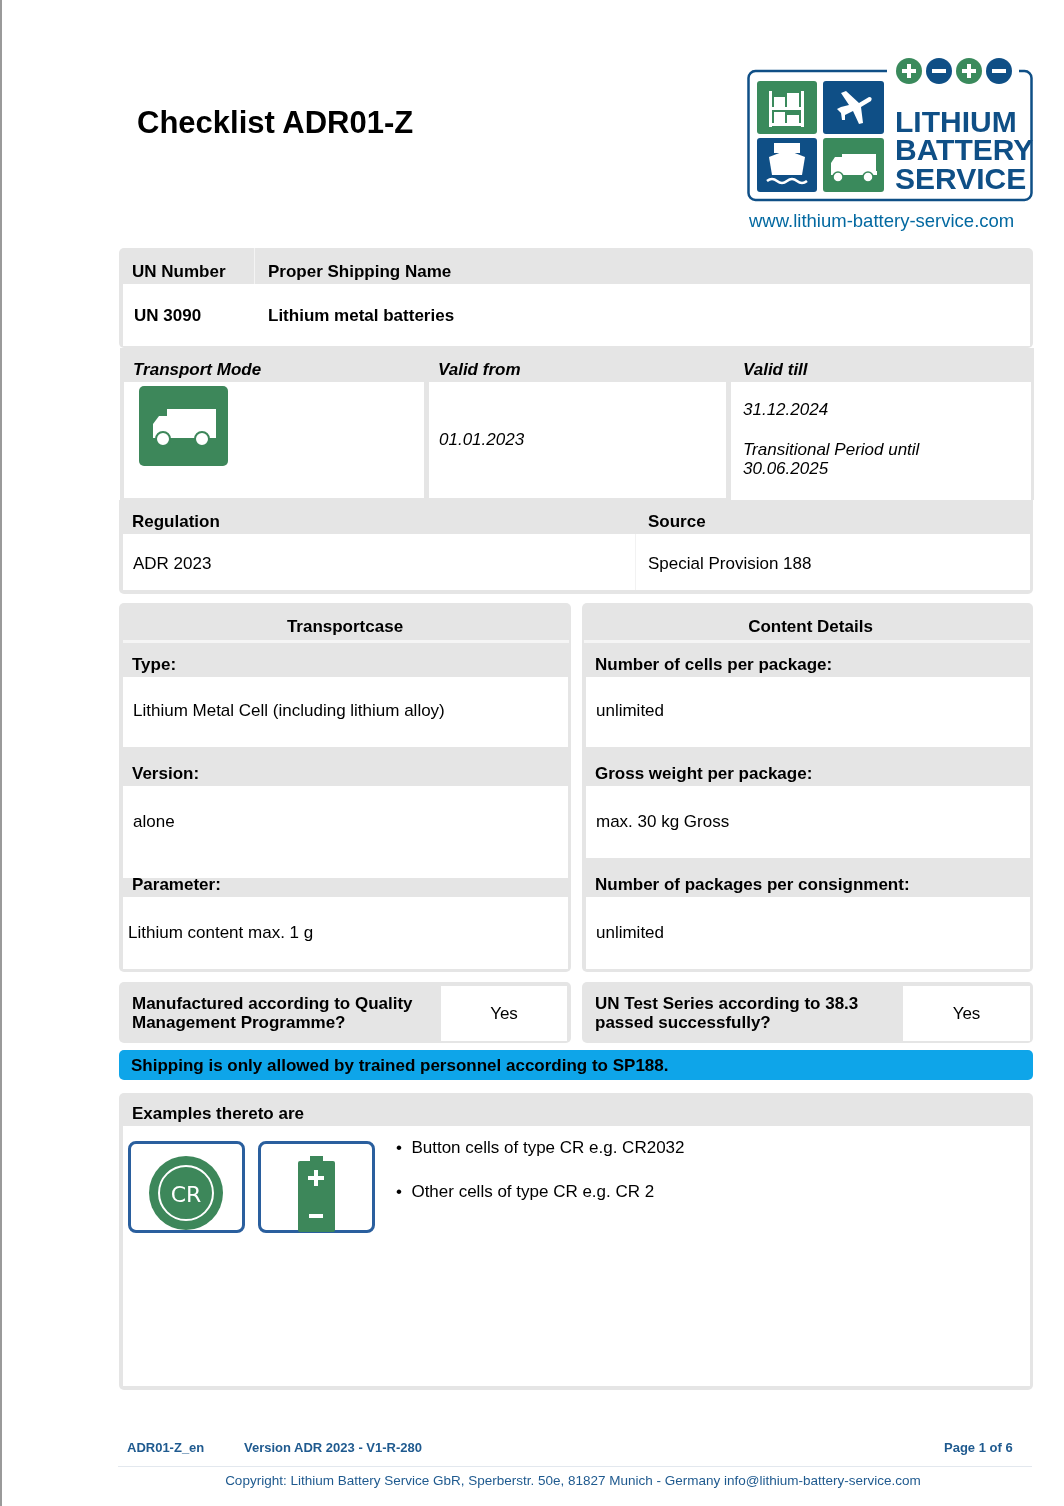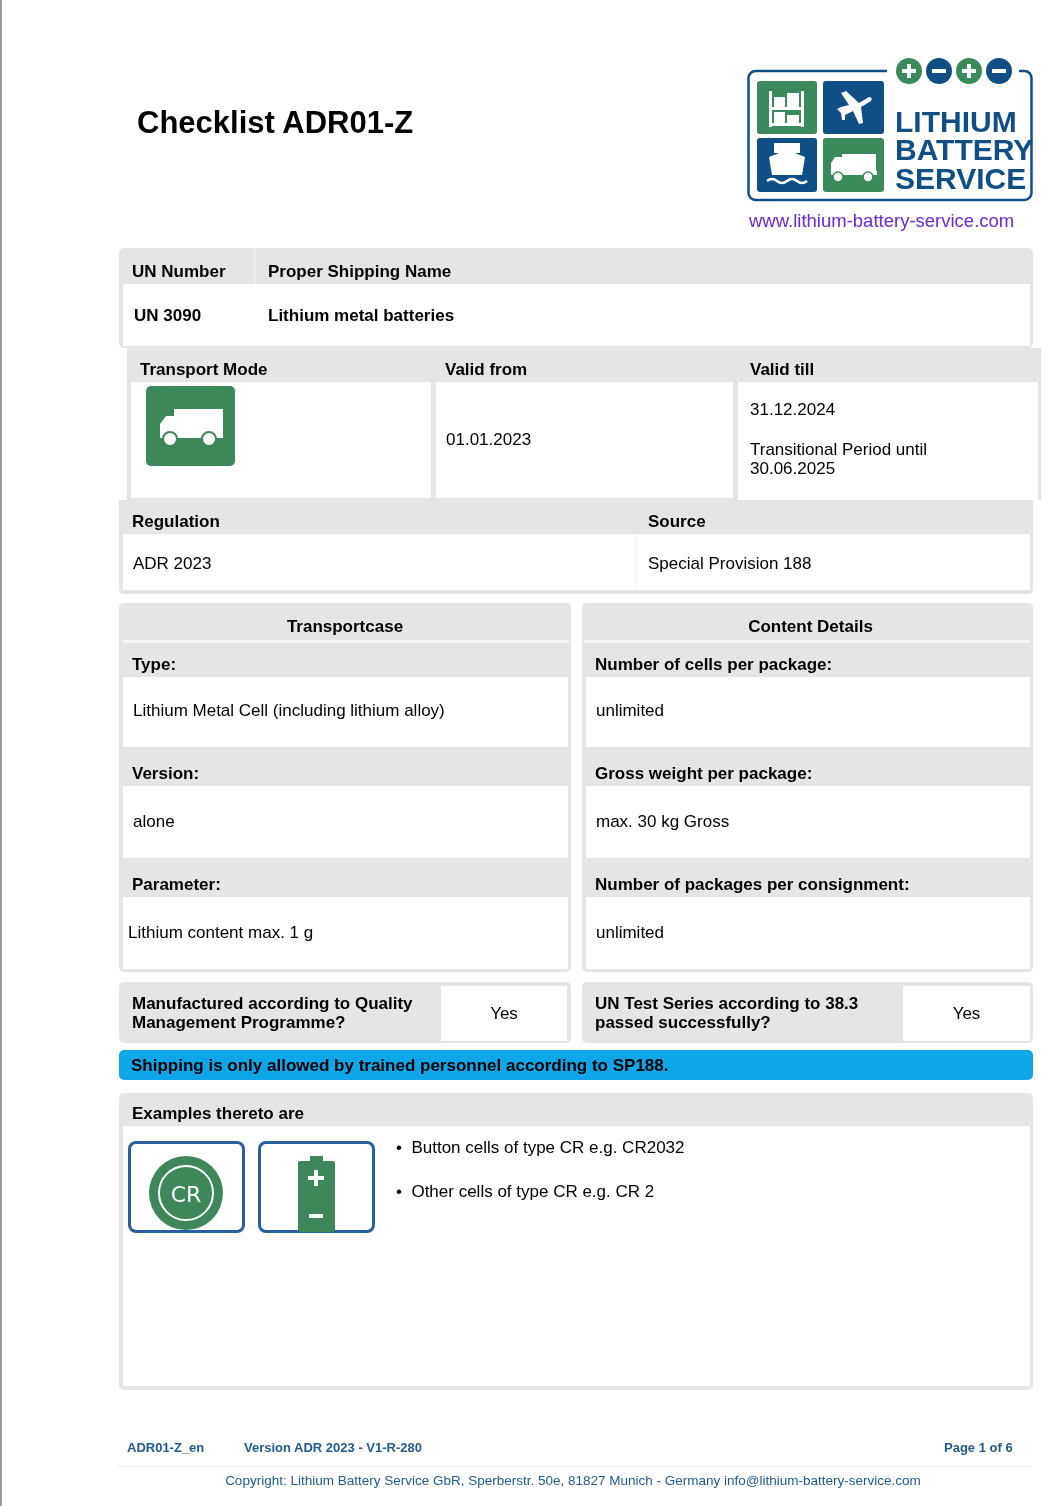--- a/index.html
+++ b/index.html
@@ -3,21 +3,21 @@
 <meta charset="utf-8">
 <style>
   * { box-sizing: border-box; margin: 0; padding: 0; }
   html, body { width: 1064px; height: 1506px; background: #ffffff; overflow: hidden; }
   body { position: relative; font-family: "Liberation Sans", sans-serif; color: #000; }
   .left-edge { position: absolute; left: 0; top: 0; width: 2px; height: 1506px; background: #9a9a9a; }
 
   .title { position: absolute; left: 137px; top: 104px; font-weight: bold; font-size: 31px; line-height: 38px; }
 
   .logo { position: absolute; left: 747px; top: 57px; width: 286px; height: 145px; }
-  .logo-url { position: absolute; left: 749px; top: 210px; font-size: 18.5px; color: #6d28d9; }
+  .logo-url { position: absolute; left: 749px; top: 210px; font-size: 18.5px; color: #0369a1; }
 
   .box { position: absolute; background: #e5e5e5; border-radius: 5px; }
   .cell-head { position: absolute; font-weight: bold; font-size: 17px; }
   .cell-white { position: absolute; background: #ffffff; }
   .val { position: absolute; font-size: 17px; }
   .valb { position: absolute; font-size: 17px; font-weight: bold; }
 
   .centerhead { position: absolute; font-weight: bold; font-size: 17px; text-align: center; }
 
   .warn { position: absolute; left: 119px; top: 1050px; width: 914px; height: 30px; background: #0ea5e9; border-radius: 5px; font-weight: bold; font-size: 17px; padding: 6px 0 0 12px; }
@@ -100,21 +100,21 @@
 <div class="box" style="left:119px; top:248px; width:914px; height:100px;">
   <div class="cell-head" style="left:13px; top:14px;">UN Number</div>
   <div style="position:absolute; left:135px; top:0; width:1px; height:36px; background:#f4f4f4;"></div>
   <div class="cell-head" style="left:149px; top:14px;">Proper Shipping Name</div>
   <div class="cell-white" style="left:4px; top:36px; width:907px; height:62px;">
     <div class="valb" style="left:11px; top:22px;">UN 3090</div>
     <div class="valb" style="left:145px; top:22px;">Lithium metal batteries</div>
   </div>
 </div>
 
-<div class="box" style="left:127px; top:348px; width:914px; height:152px; border-radius:0;">
+<div class="box" style="left:120px; top:348px; width:914px; height:152px; border-radius:0;font-style:italic;">
   <div class="cell-head" style="left:13px; top:12px;">Transport Mode</div>
   <div class="cell-head" style="left:318px; top:12px;">Valid from</div>
   <div class="cell-head" style="left:623px; top:12px;">Valid till</div>
 
   <div class="cell-white" style="left:4px; top:34px; width:300px; height:116px;">
     <div style="position:absolute; left:15px; top:4px; width:89px; height:80px; background:#3d875a; border-radius:5px;">
       <svg width="89" height="80" viewBox="0 0 89 80">
         <rect x="28" y="23" width="49" height="26" fill="#fff"></rect>
         <path d="M14 52 L14 38 L20 30 L30 30 L30 52 Z" fill="#fff"></path>
         <rect x="14" y="46" width="63" height="6" fill="#fff"></rect>
@@ -146,21 +146,21 @@
 </div>
 
 <div class="box" style="left:119px; top:603px; width:452px; height:369px;">
   <div class="centerhead" style="left:0; top:14px; width:452px;">Transportcase</div>
   <div style="position:absolute; left:4px; top:37px; width:446px; height:3px; background:#f5f5f5;"></div>
   <div class="cell-head" style="left:13px; top:52px;">Type:</div>
   <div class="cell-white" style="left:4px; top:74px; width:445px; height:70px;">
     <div class="val" style="left:10px; top:24px;">Lithium Metal Cell (including lithium alloy)</div>
   </div>
   <div class="cell-head" style="left:13px; top:161px;">Version:</div>
-  <div class="cell-white" style="left:4px; top:183px; width:445px; height:72px;">
+  <div class="cell-white" style="left:4px; top:183px; width:445px; height:92px;">
     <div class="val" style="left:10px; top:26px;">alone</div>
   </div>
   <div class="cell-head" style="left:13px; top:272px;">Parameter:</div>
   <div class="cell-white" style="left:4px; top:294px; width:445px; height:72px;">
     <div class="val" style="left:5px; top:26px;">Lithium content max. 1 g</div>
   </div>
 </div>
 
 <div class="box" style="left:582px; top:603px; width:451px; height:369px;">
   <div class="centerhead" style="left:0; top:14px; width:457px;">Content Details</div>

